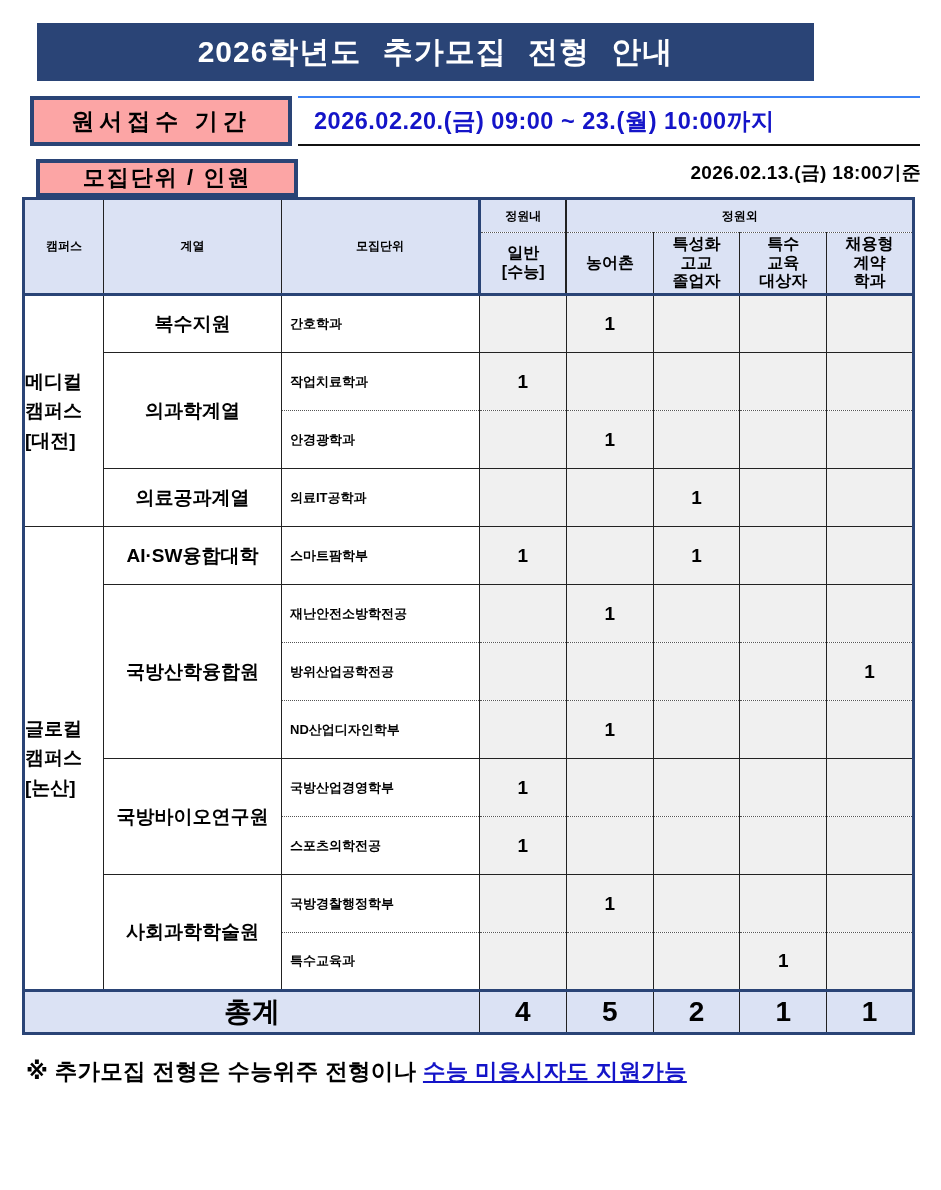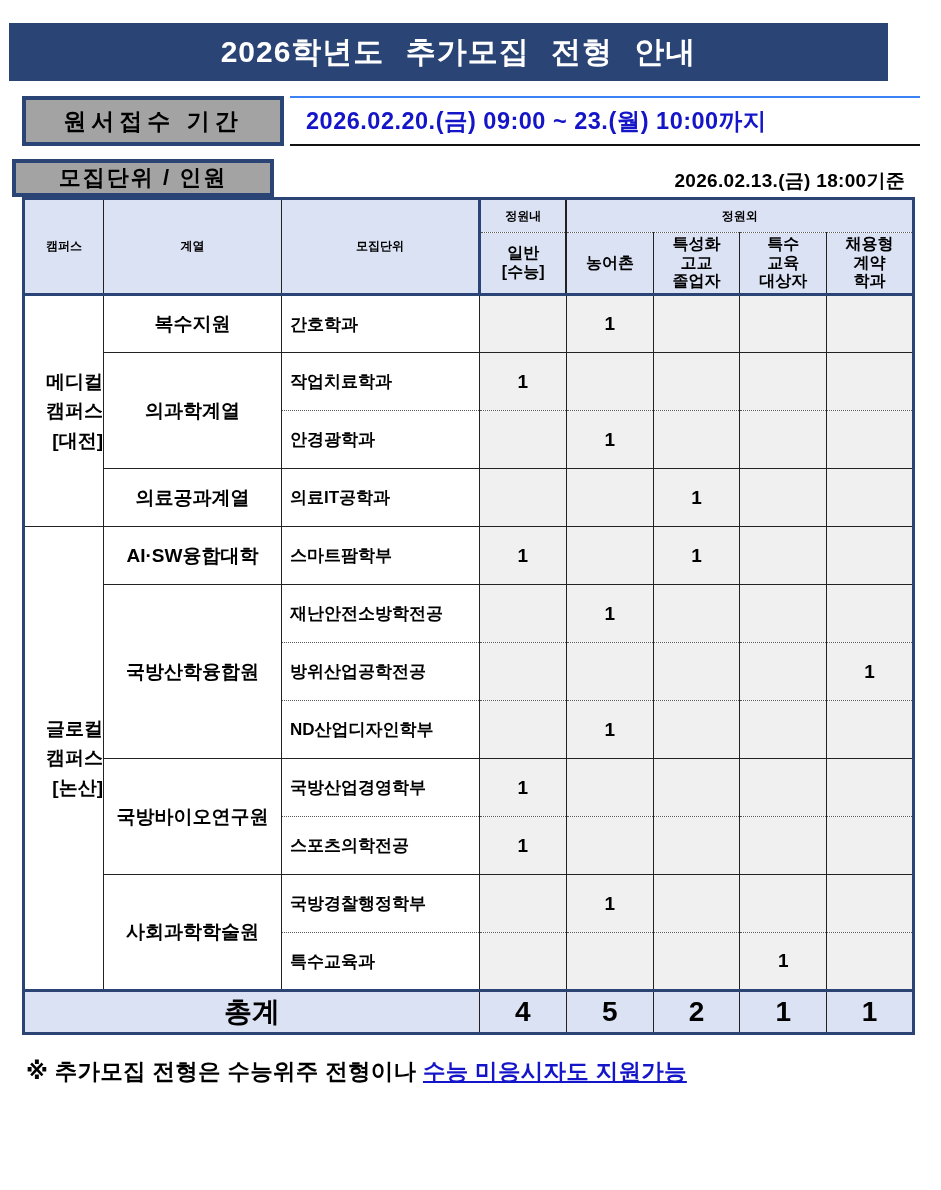--- a/index.html
+++ b/index.html
@@ -12,51 +12,51 @@
   *{box-sizing:border-box;}
   html,body{margin:0;padding:0;}
   body{
     width:941px;height:1190px;position:relative;background:#fff;
     font-family:"Liberation Sans","DejaVu Sans",sans-serif;
     font-weight:700;color:#000;overflow:hidden;
   }
 
   
   .banner{
-    position:absolute;left:9px;top:23px;width:879px;height:58px;
+    position:absolute;left:37px;top:23px;width:777px;height:58px;
     background:var(--navy);color:#fff;
     display:flex;align-items:center;justify-content:center;
     font-size:30px;letter-spacing:1px;word-spacing:12px;padding-left:20px;
   }
 
   
   .row-period{
     position:absolute;left:22px;top:96px;width:898px;height:50px;
     display:flex;align-items:stretch;
   }
   .label-box{
-    border:4px solid var(--navy);background:#a3a3a3;
+    border:4px solid var(--navy);background:#fca5a5;
     display:flex;align-items:center;justify-content:center;
-    font-size:23px;letter-spacing:5px;
+    font-size:23px;letter-spacing:5px;margin-left:8px;
   }
   .label-box.period{width:262px;}
   .date-box{
     flex:1;margin-left:6px;
     border-top:2px solid #3b82f6;border-bottom:2px solid #111;
     display:flex;align-items:center;padding-left:16px;
     font-size:23.5px;color:var(--accent_blue);letter-spacing:0.5px;
   }
 
   
   .row-section{
-    position:absolute;left:12px;top:159px;width:893px;height:38px;
+    position:absolute;left:28px;top:159px;width:893px;height:38px;
     display:flex;justify-content:space-between;align-items:flex-end;
   }
   .label-box.section{width:262px;height:38px;font-size:22px;letter-spacing:2px;}
-  .asof{font-size:19px;padding-bottom:3px;letter-spacing:0.3px;}
+  .asof{font-size:19px;padding-bottom:11px;letter-spacing:0.3px;}
 
   
   .table-wrap{position:absolute;left:22px;top:197px;width:893px;}
   table{
     width:100%;border-collapse:collapse;table-layout:fixed;
     border:3px solid var(--navy);
   }
   td{
     border-left:1px solid var(--line);
     border-top:1px solid var(--line);
@@ -69,23 +69,23 @@
   tr.hdr-a td{font-size:12px;}
   tr.hdr-b{height:62px;}
   tr.hdr-b td{font-size:16px;line-height:1.18;border-top:1px dotted #555;border-bottom:3px solid var(--navy);}
   td.hdr-span{font-size:20px;border-bottom:3px solid var(--navy);}
   td.unit-hdr{border-right:3px solid var(--navy);}
   td.inq{border-right:2px solid var(--line);}
   
   tbody tr{height:58px;}
   tr.body-first td{border-top:3px solid var(--navy);}
   tr.dotted td{border-top:1px dotted #555;}
-  td.campus{background:#fff;text-align:right;font-size:19px;line-height:1.55;vertical-align:middle;}
+  td.campus{background:#fff;text-align:left;font-size:19px;line-height:1.55;vertical-align:middle;}
   td.category{background:#fff;text-align:center;font-size:19px;vertical-align:middle;}
-  td.unit{background:#fff;text-align:left;padding-left:8px;font-size:17px;vertical-align:middle;}
+  td.unit{background:#fff;text-align:left;padding-left:8px;font-size:13px;vertical-align:middle;}
   td.num{background:var(--cell_gray);text-align:center;font-size:19px;vertical-align:middle;}
   
   tr.total{height:43px;}
   tr.total td{
     border-top:3px solid var(--navy);background:var(--header_bg);
     text-align:center;font-size:28px;vertical-align:middle;
   }
 
   
   .notes{position:absolute;left:26px;top:1058px;font-size:22.5px;letter-spacing:0.3px;}

